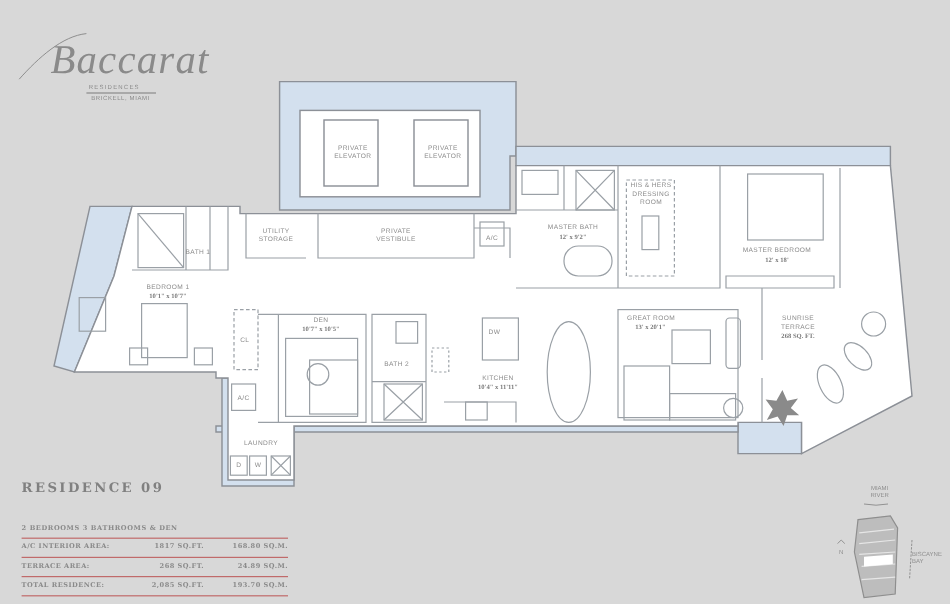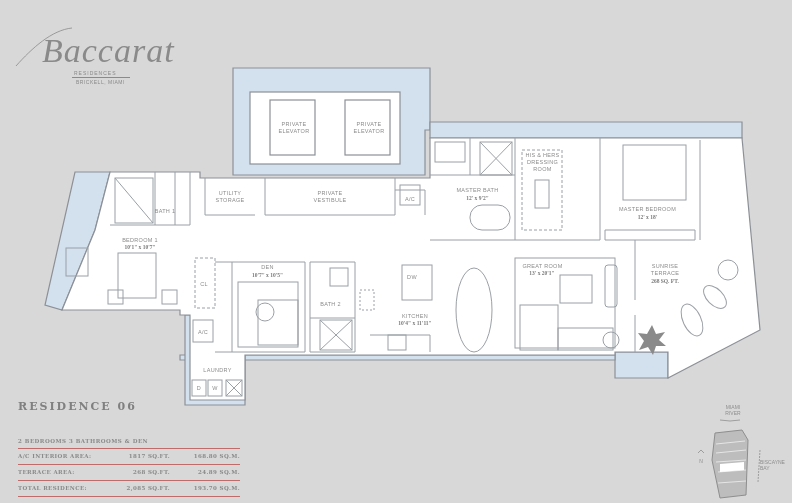--- a/index.html
+++ b/index.html
@@ -156,21 +156,21 @@
 <span class="room-label" style="left:520px;top:263px;width:45px;">GREAT ROOM</span>
 <span class="dim" style="left:522px;top:270px;width:40px;">13' x 20'1"</span>
 <span class="room-label" style="left:645px;top:263px;width:40px;">SUNRISE
 TERRACE</span>
 <span class="dim" style="left:645px;top:278px;width:40px;">268 SQ. FT.</span>
 <span class="room-label" style="left:193px;top:329px;width:20px;">A/C</span>
 <span class="room-label" style="left:195px;top:367px;width:45px;">LAUNDRY</span>
 <span class="room-label" style="left:192px;top:385px;width:14px;">D</span>
 <span class="room-label" style="left:208px;top:385px;width:14px;">W</span>
 
-<div class="abs res-title">RESIDENCE 06</div>
+<div class="abs res-title">RESIDENCE 09</div>
 
 <div class="abs spec">
   <div class="spec-head">2 BEDROOMS    3 BATHROOMS &amp; DEN</div>
   <div class="spec-row">
     <span class="k">A/C INTERIOR AREA:</span>
     <span class="v1">1817 SQ.FT.</span>
     <span class="v2">168.80 SQ.M.</span>
   </div>
   <div class="spec-row">
     <span class="k">TERRACE AREA:</span>

